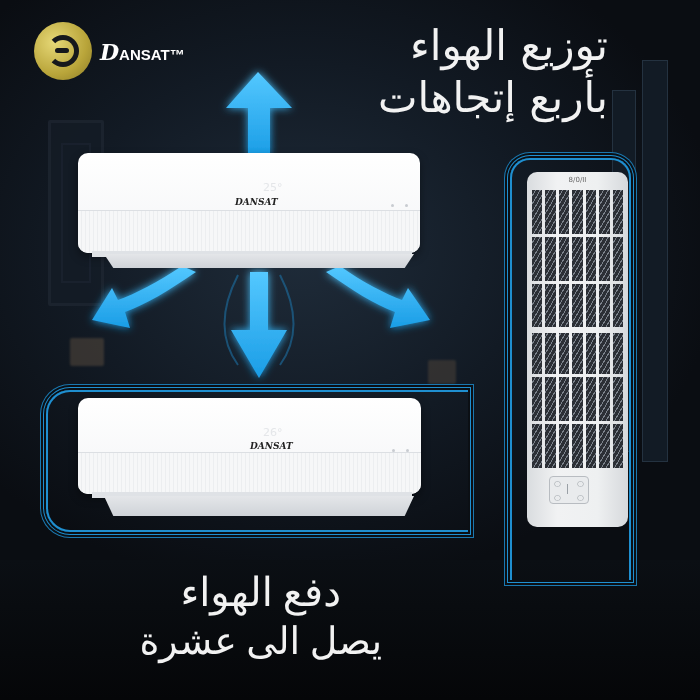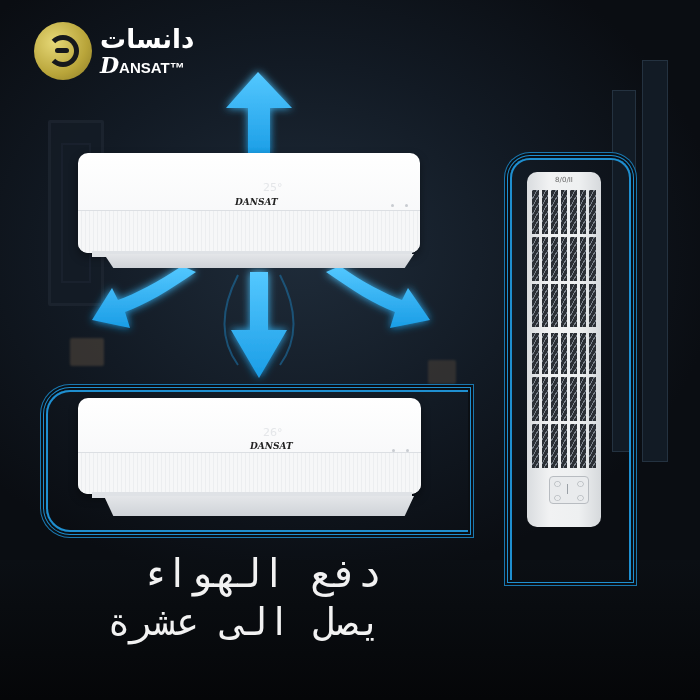--- a/index.html
+++ b/index.html
@@ -22,40 +22,40 @@
   .logo-mark{width:58px;height:58px;border-radius:50%;background:radial-gradient(circle at 35% 35%,#e6d877,#b9a53a 60%,#8a7a26);position:relative;}
   .logo-mark::before{content:"";position:absolute;left:13px;top:13px;width:32px;height:32px;border-radius:50%;border:5px solid #16181c;border-left-color:transparent;box-sizing:border-box;}
   .logo-mark::after{content:"";position:absolute;left:21px;top:26px;width:14px;height:5px;background:#16181c;border-radius:3px;}
   .logo-text{display:flex;flex-direction:column;align-items:flex-start;color:#fff;line-height:1;}
   .logo-ar{font-size:26px;font-weight:bold;direction:rtl;letter-spacing:1px;}
   .logo-en{font-family:"DejaVu Serif",serif;font-style:italic;font-size:22px;font-weight:bold;margin-top:2px;}
   .logo-en small{font-family:"Liberation Sans",sans-serif;font-style:normal;font-size:15px;}
 
   
   .title-top{position:absolute;right:92px;top:20px;color:#f2f2f2;direction:rtl;text-align:right;font-size:42px;line-height:52px;font-family:"DejaVu Sans",sans-serif;font-weight:300;}
-  .title-bottom{position:absolute;right:318px;top:552px;color:#f2f2f2;direction:rtl;text-align:right;font-family:Liberation Mono, monospace;}
+  .title-bottom{position:absolute;right:318px;top:568px;color:#f2f2f2;direction:rtl;text-align:center;font-family:Liberation Serif, serif;}
   .title-bottom .l1{font-size:40px;line-height:50px;}
   .title-bottom .l2,.title-bottom .l3{font-size:38px;line-height:46px;}
 
   
   .ac{position:absolute;background:linear-gradient(#ffffff,#f3f4f6);border-radius:10px;box-shadow:0 4px 10px rgba(0,0,0,.4);}
   .ac .panel-line{position:absolute;left:0;right:0;height:1px;background:#dcdfe3;}
   .ac .lower{position:absolute;left:0;right:0;bottom:0;border-radius:0 0 10px 10px;
     background:repeating-linear-gradient(90deg,#f6f7f8 0 3px,#eceef0 3px 4px);}
   .ac .brand{position:absolute;font-family:"DejaVu Serif",serif;font-style:italic;font-weight:bold;font-size:9px;color:#222;}
   .ac .temp{position:absolute;font-size:11px;color:#e4e6e9;}
   .ac .dot{position:absolute;width:3px;height:3px;border-radius:50%;background:#c8ccd1;}
   .louver{position:absolute;background:linear-gradient(#e4e6e9,#cfd3d8);clip-path:polygon(0 0,100% 0,97% 100%,3% 100%);}
   .louver-base{position:absolute;background:#dfe2e6;}
 
   
   .outline{position:absolute;border:2px solid #1f8fd0;box-shadow:0 0 0 2px #0b0f14,0 0 0 3px #1f8fd0,0 0 0 5px #0b0f14,0 0 0 6px #1a78b0;}
 
   
-  .grill{position:absolute;left:527px;top:172px;width:74px;height:355px;background:linear-gradient(90deg,#d9dcdf,#f1f2f3 30%,#eef0f1 70%,#d6d9dc);border-radius:10px;}
+  .grill{position:absolute;left:527px;top:172px;width:101px;height:355px;background:linear-gradient(90deg,#d9dcdf,#f1f2f3 30%,#eef0f1 70%,#d6d9dc);border-radius:10px;}
   .grill .label{position:absolute;left:0;right:0;top:4px;text-align:center;font-size:7px;color:#666;}
   .grill .mesh{position:absolute;left:5px;right:5px;top:18px;height:278px;display:grid;grid-template-columns:repeat(7,1fr);grid-template-rows:repeat(6,1fr);gap:3px;}
   .grill .cell{background:repeating-linear-gradient(-60deg,#2b2f35 0 3px,#7c838c 3px 4px);}
   .grill .cell.gap-top{margin-top:3px;}
   .grill .pad{position:absolute;left:22px;top:304px;width:38px;height:26px;border:1px solid #b8bcc1;border-radius:4px;background:#e9ebed;}
   .grill .pad span{position:absolute;font-size:8px;color:#9aa0a6;}
 
   
   .arrows{position:absolute;left:0;top:0;width:700px;height:700px;pointer-events:none;}
 </style>
@@ -71,26 +71,27 @@
   <div class="lamp-right"></div>
   <div class="window-right">
     <div class="pane" style="left:0;top:30px;width:22px;height:360px;"></div>
     <div class="pane" style="left:30px;top:0;width:24px;height:400px;"></div>
   </div>
   <div class="floor"></div>
 
   <div class="logo">
     <div class="logo-mark"></div>
     <div class="logo-text">
-      <span class="logo-ar">دانسات</span>
       <span class="logo-en"><span>D</span><span style="font-family:'Liberation Sans',sans-serif;font-style:normal;font-size:15px;">ANSAT</span><small>™</small></span>
     </div>
   </div>
 
   <div class="title-top">
+    <div>توزيع الهواء</div>
+    <div>بأربع إتجاهات</div>
   </div>
 
   <svg class="arrows" viewBox="0 0 700 700">
     <defs>
       <linearGradient id="ag" x1="0" y1="0" x2="0" y2="1">
         <stop offset="0" stop-color="#54c8ff"></stop>
         <stop offset="1" stop-color="#1a9de6"></stop>
       </linearGradient>
       <filter id="glow" x="-30%" y="-30%" width="160%" height="160%">
         <feGaussianBlur stdDeviation="4" result="b"></feGaussianBlur>

